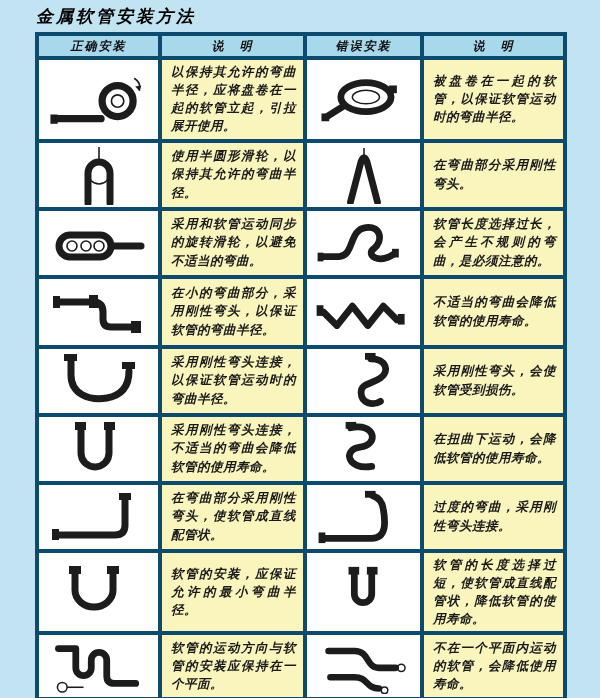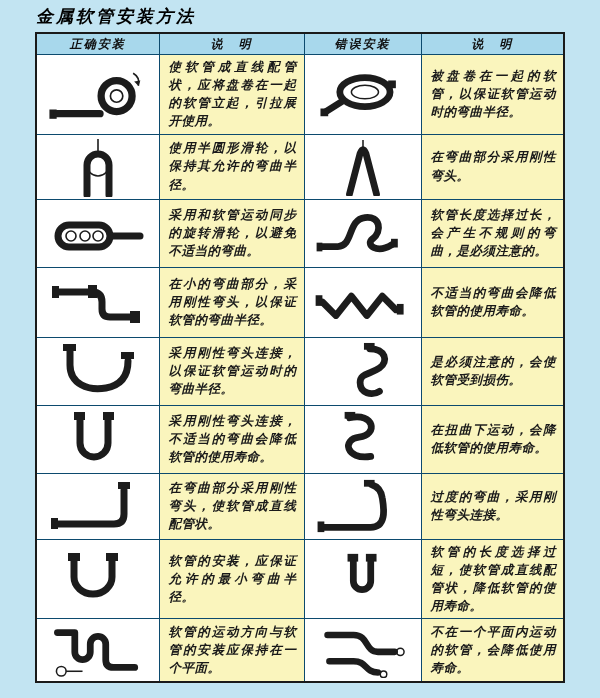--- a/index.html
+++ b/index.html
@@ -18,21 +18,21 @@
     font-family:"DejaVu Serif","Liberation Serif",serif;
   }
   table.chart{
     position:absolute;left:35px;top:32px;
     width:528px;
     border-collapse:collapse;
     table-layout:fixed;
     border:2px solid #1a1a1a;
   }
   table.chart td{
-    border:1px solid #0c4a6e;
+    border:4px solid #0c4a6e;
     overflow:hidden;
   }
   td.hdr{
     background:#a8d8ec;
     text-align:center;
     font-size:12px;font-weight:bold;color:#111;
     letter-spacing:2px;
     height:18px;
     padding:1px 0;
   }
@@ -82,21 +82,21 @@
       <td class="pic">
         <svg class="ill" width="108" height="62" viewBox="0 0 100 60">
           <rect class="fit" x="3" y="45" width="7" height="9"></rect>
           <path class="hose" d="M10 49 H52"></path>
           <circle class="hose" cx="68" cy="32" r="15"></circle>
           <circle class="thin" cx="68" cy="32" r="6"></circle>
           <path class="thin" d="M84 10 q7 4 5 12"></path>
           <path class="fit" d="M89 22 l-4 -4 l6 -1 z"></path>
         </svg>
       </td>
-      <td class="desc">使软管成直线配管状，应将盘卷在一起的软管立起，引拉展开使用。</td>
+      <td class="desc">以保持其允许的弯曲半径，应将盘卷在一起的软管立起，引拉展开使用。</td>
       <td class="pic">
         <svg class="ill" width="100" height="58" viewBox="0 0 100 60">
           <ellipse class="hose" cx="52" cy="28" rx="26" ry="15"></ellipse>
           <ellipse class="thin" cx="52" cy="28" rx="14" ry="7"></ellipse>
           <path class="hose" d="M28 38 L12 48"></path>
           <rect class="fit" x="6" y="45" width="8" height="8"></rect>
           <rect class="fit" x="76" y="16" width="8" height="8"></rect>
         </svg>
       </td>
       <td class="desc">被盘卷在一起的软管，以保证软管运动时的弯曲半径。</td>
@@ -169,21 +169,21 @@
           <rect class="fit" x="73" y="11" width="13" height="7"></rect>
         </svg>
       </td>
       <td class="desc">采用刚性弯头连接，以保证软管运动时的弯曲半径。</td>
       <td class="pic">
         <svg class="ill" width="100" height="58" viewBox="0 0 100 60">
           <rect class="fit" x="51" y="1" width="11" height="7"></rect>
           <path class="hose" d="M57 7 C73 7 77 20 67 27 C57 34 47 32 47 42 C47 53 59 56 67 51"></path>
         </svg>
       </td>
-      <td class="desc">是必须注意的，会使软管受到损伤。</td>
+      <td class="desc">采用刚性弯头，会使软管受到损伤。</td>
     </tr>
 
     <tr style="height:68px">
       <td class="pic">
         <svg class="ill" width="108" height="60" viewBox="0 0 100 60">
           <rect class="fit" x="26" y="3" width="11" height="8"></rect>
           <rect class="fit" x="55" y="3" width="11" height="8"></rect>
           <path class="hose" d="M32 10 V34 A14 14 0 0 0 60 34 V10"></path>
         </svg>
       </td>

